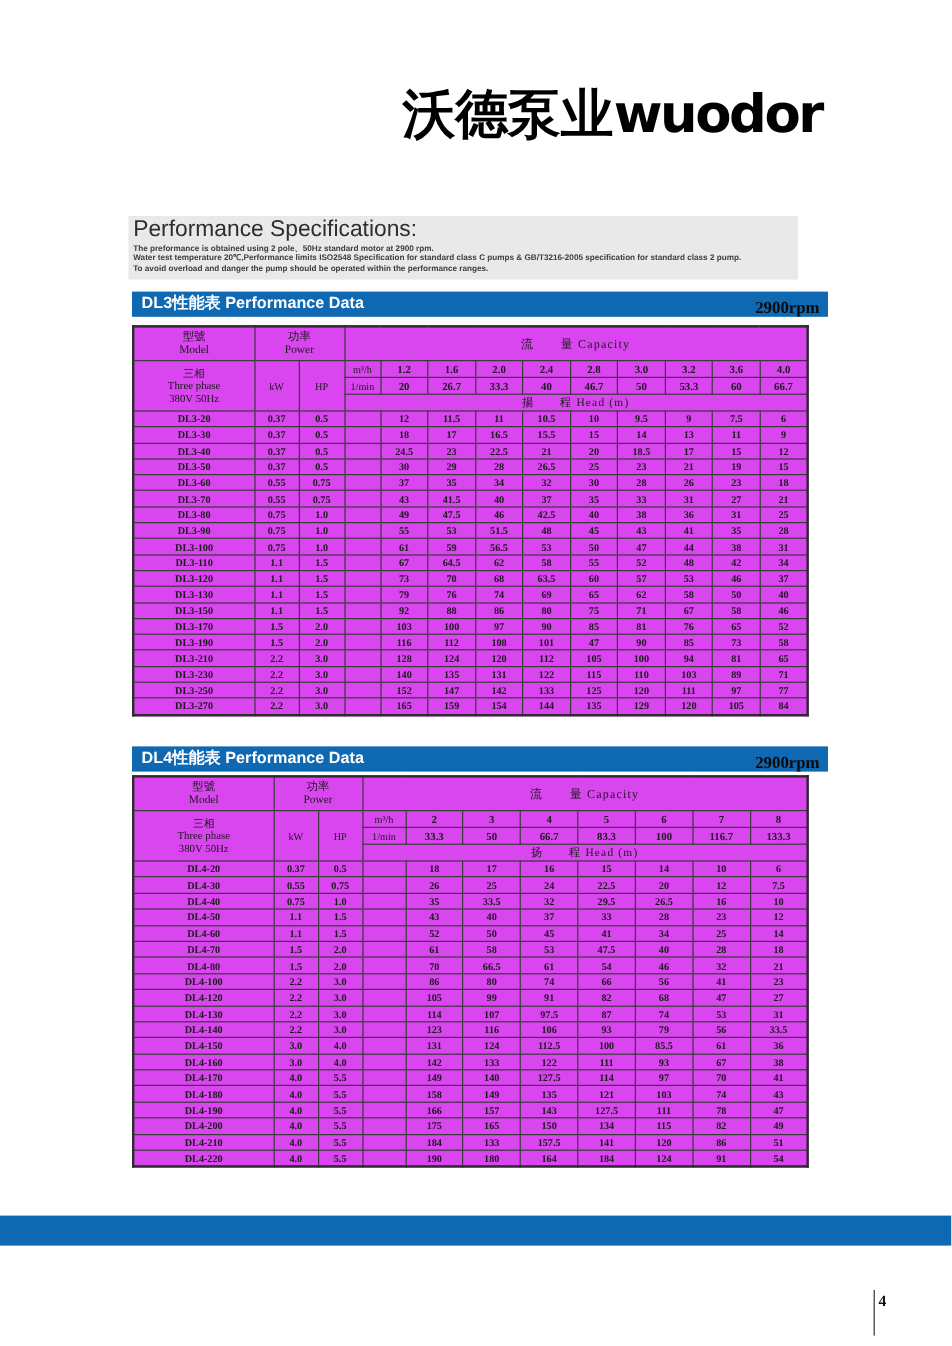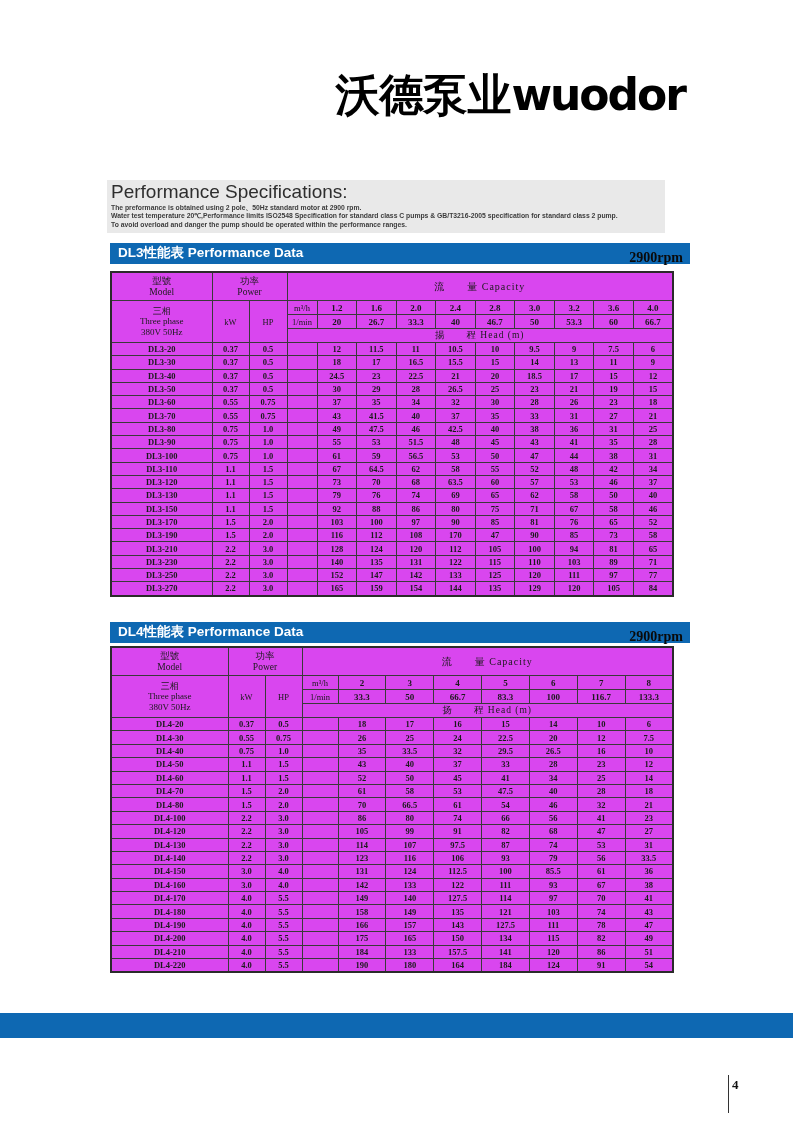--- a/index.html
+++ b/index.html
@@ -347,21 +347,21 @@
           <td>52</td>
         </tr>
         <tr>
           <td>DL3-190</td>
           <td>1.5</td>
           <td>2.0</td>
           <td></td>
           <td>116</td>
           <td>112</td>
           <td>108</td>
-          <td>170</td>
+          <td>101</td>
           <td>47</td>
           <td>90</td>
           <td>85</td>
           <td>73</td>
           <td>58</td>
         </tr>
         <tr>
           <td>DL3-210</td>
           <td>2.2</td>
           <td>3.0</td>

